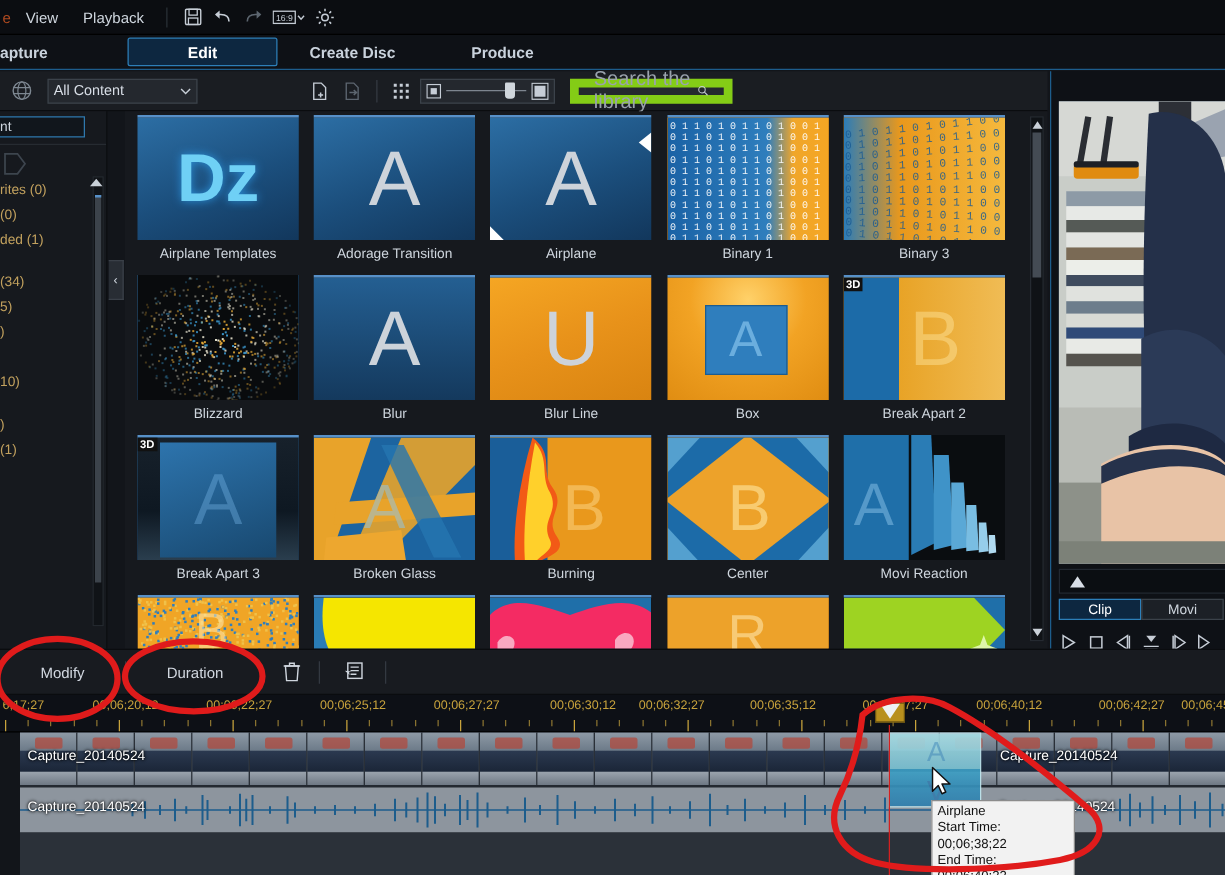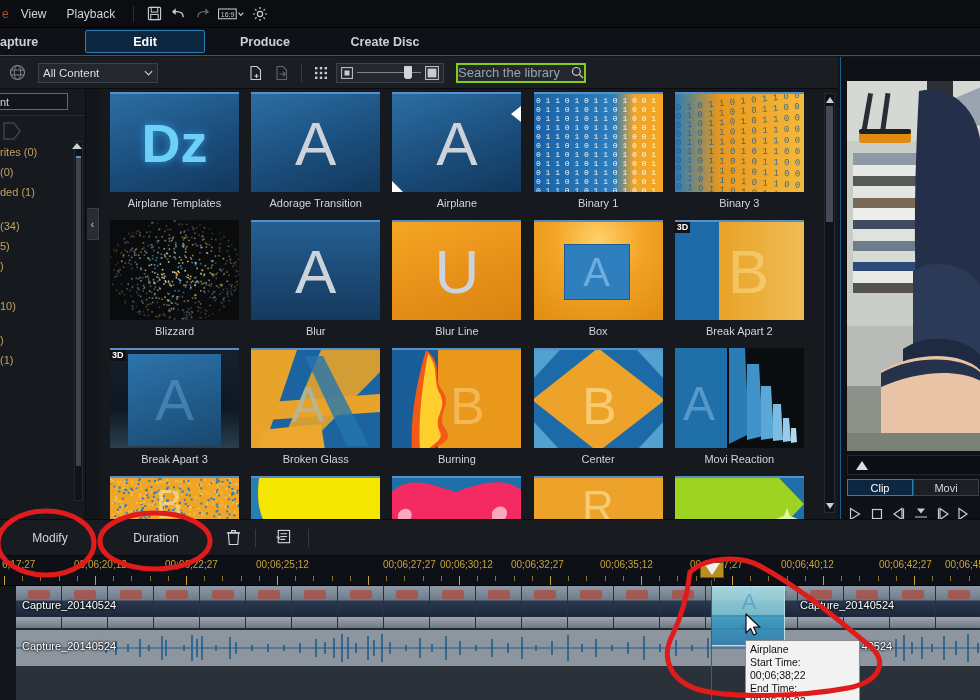--- a/index.html
+++ b/index.html
@@ -38,21 +38,21 @@
     position:absolute; left:0; top:28px; width:980px; height:28px;
     background:#0e1116;
     border-bottom:1px solid #1d5d8c;
     display:flex; align-items:stretch;
   }
   .step {
     display:flex; align-items:center; justify-content:center;
     font-size:12.5px; font-weight:bold; color:#c9d2dc;
     width:120px;
   }
-  .step.first { width:85px; justify-content:flex-start; padding-left:0; }
+  .step.first { width:102px; justify-content:flex-start; padding-left:0; }
   .step.active {
     background:#0d2740; border:1px solid #2d7fb8; border-radius:2px;
     margin:2px 0; color:#ffffff;
   }
 
   
   .libbar {
     position:absolute; left:0; top:57px; width:838px; height:32px;
     background:#1a1d22; display:flex; align-items:center; gap:0;
     border-bottom:1px solid #0a0c0f;
@@ -70,23 +70,23 @@
     width:108px; height:20px; background:#24282e; border:1px solid #3b424a;
     display:flex; align-items:center; padding:0 4px; gap:4px; margin-left:2px;
   }
   .zs-track { flex:1; height:1px; background:#7d858f; position:relative; }
   .zs-thumb {
     position:absolute; left:74%; top:-6px; width:8px; height:13px;
     background:#cfd5db; border-radius:1px 1px 3px 3px;
   }
   .searchbox {
     margin-left:12px; width:130px; height:20px;
-    background:#24282e; border:2px solid #84cc16;
-    display:flex; align-items:center; padding:0 0;
-    font-size:13px; color:#9aa3ad; justify-content:space-between;
+    background:#24282e; border:7px solid #84cc16;
+    display:flex; align-items:center; padding:0 12px;
+    font-size:16px; color:#9aa3ad; justify-content:space-between;
   }
 
   
   .leftnav {
     position:absolute; left:0; top:89px; width:86px; height:430px;
     background:#16191e; border-right:1px solid #0a0c0f;
     overflow:hidden;
   }
   .ln-search {
     width:72px; height:17px; margin:4px 0 0 0; margin-left:-4px;
@@ -331,22 +331,22 @@
             <circle cx="8" cy="8" r="2.6"></circle>
             <path d="M8 1v2M8 13v2M1 8h2M13 8h2M3.1 3.1l1.4 1.4M11.5 11.5l1.4 1.4M12.9 3.1l-1.4 1.4M4.5 11.5l-1.4 1.4"></path>
           </g>
         </svg>
     </span>
   </div>
 
   <div class="steptabs">
     <div class="step first">apture</div>
     <div class="step active">Edit</div>
+    <div class="step">Create Disc</div>
     <div class="step">Produce</div>
-    <div class="step">Create Disc</div>
   </div>
 
   <div class="libbar">
     <span class="globe">
       <svg width="17" height="17" viewBox="0 0 18 18">
           <circle cx="9" cy="9" r="7.4" fill="none" stroke="#7d8791" stroke-width="1.2"></circle>
           <ellipse cx="9" cy="9" rx="3.4" ry="7.4" fill="none" stroke="#7d8791" stroke-width="1"></ellipse>
           <path d="M1.8 6.4h14.4M1.8 11.6h14.4" stroke="#7d8791" stroke-width="1"></path>
         </svg>
     </span>
@@ -1760,21 +1760,21 @@
     </div>
     <div class="ab-sep"></div>
   </div>
 
   <div class="ruler">
     <div id="rulerlabels">
         <span class="tick-label" style="left: 2px;">6;17;27</span>
         <span class="tick-label" style="left: 74px;">00;06;20;12</span>
         <span class="tick-label" style="left: 165px;">00;06;22;27</span>
         <span class="tick-label" style="left: 256px;">00;06;25;12</span>
-        <span class="tick-label" style="left: 347px; margin-left: 36px;">00;06;27;27</span>
+        <span class="tick-label" style="left: 347px;">00;06;27;27</span>
         <span class="tick-label" style="left: 440px;">00;06;30;12</span>
         <span class="tick-label" style="left: 511px;">00;06;32;27</span>
         <span class="tick-label" style="left: 600px;">00;06;35;12</span>
         <span class="tick-label" style="left: 690px;">00;06;37;27</span>
         <span class="tick-label" style="left: 781px;">00;06;40;12</span>
         <span class="tick-label" style="left: 862px; margin-left: 17px;">00;06;42;27</span>
         <span class="tick-label" style="left: 945px;">00;06;45;1</span>
       </div>
     <div class="tickrow" id="tickrow">
         <span class="tick big" style="left: 4px;"></span>

